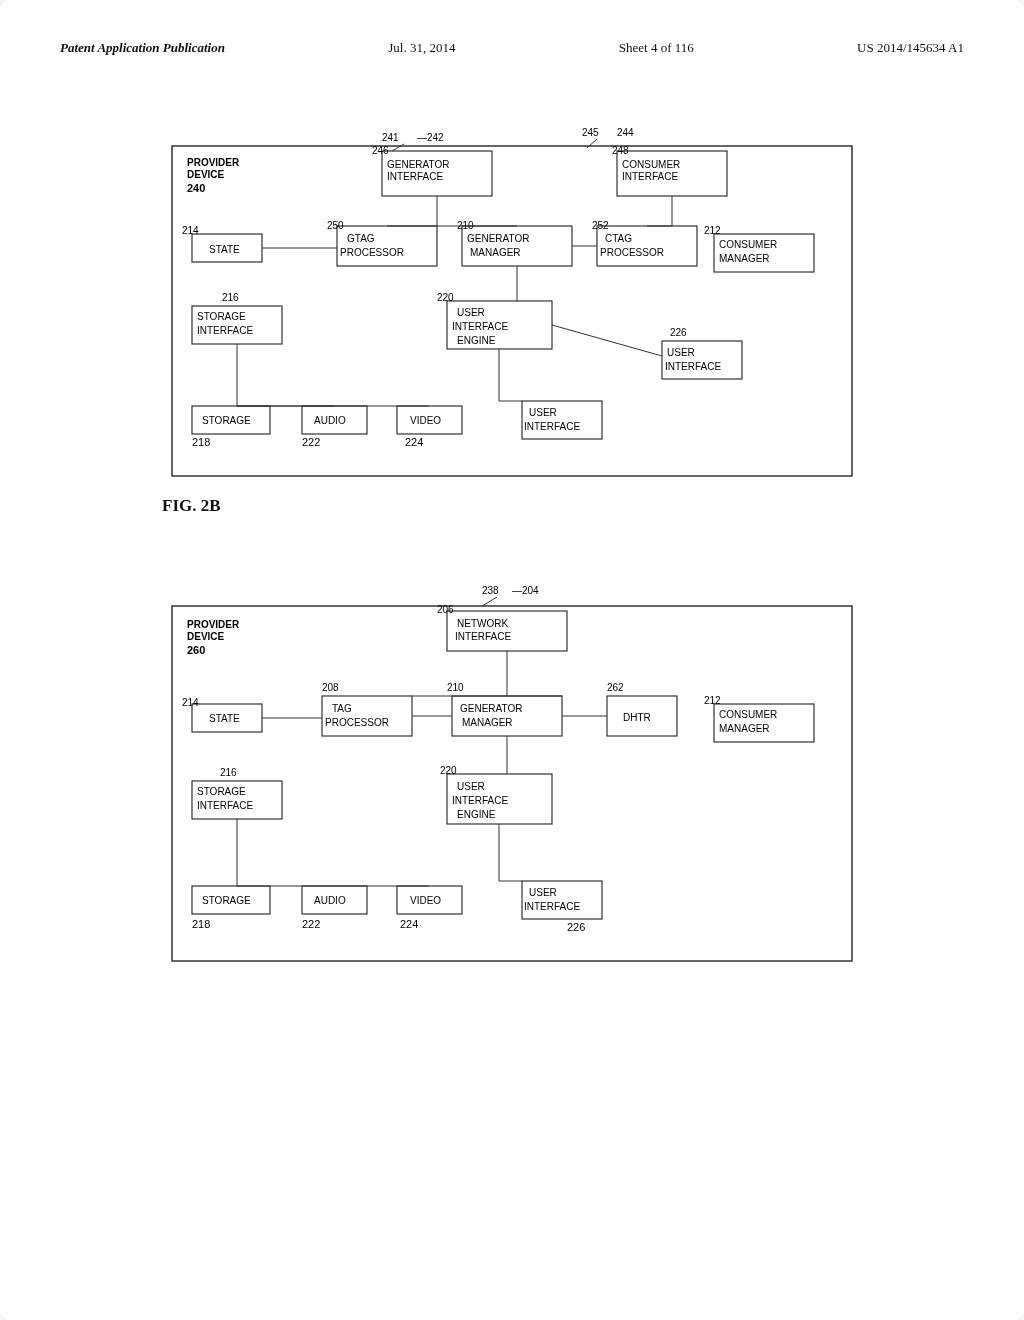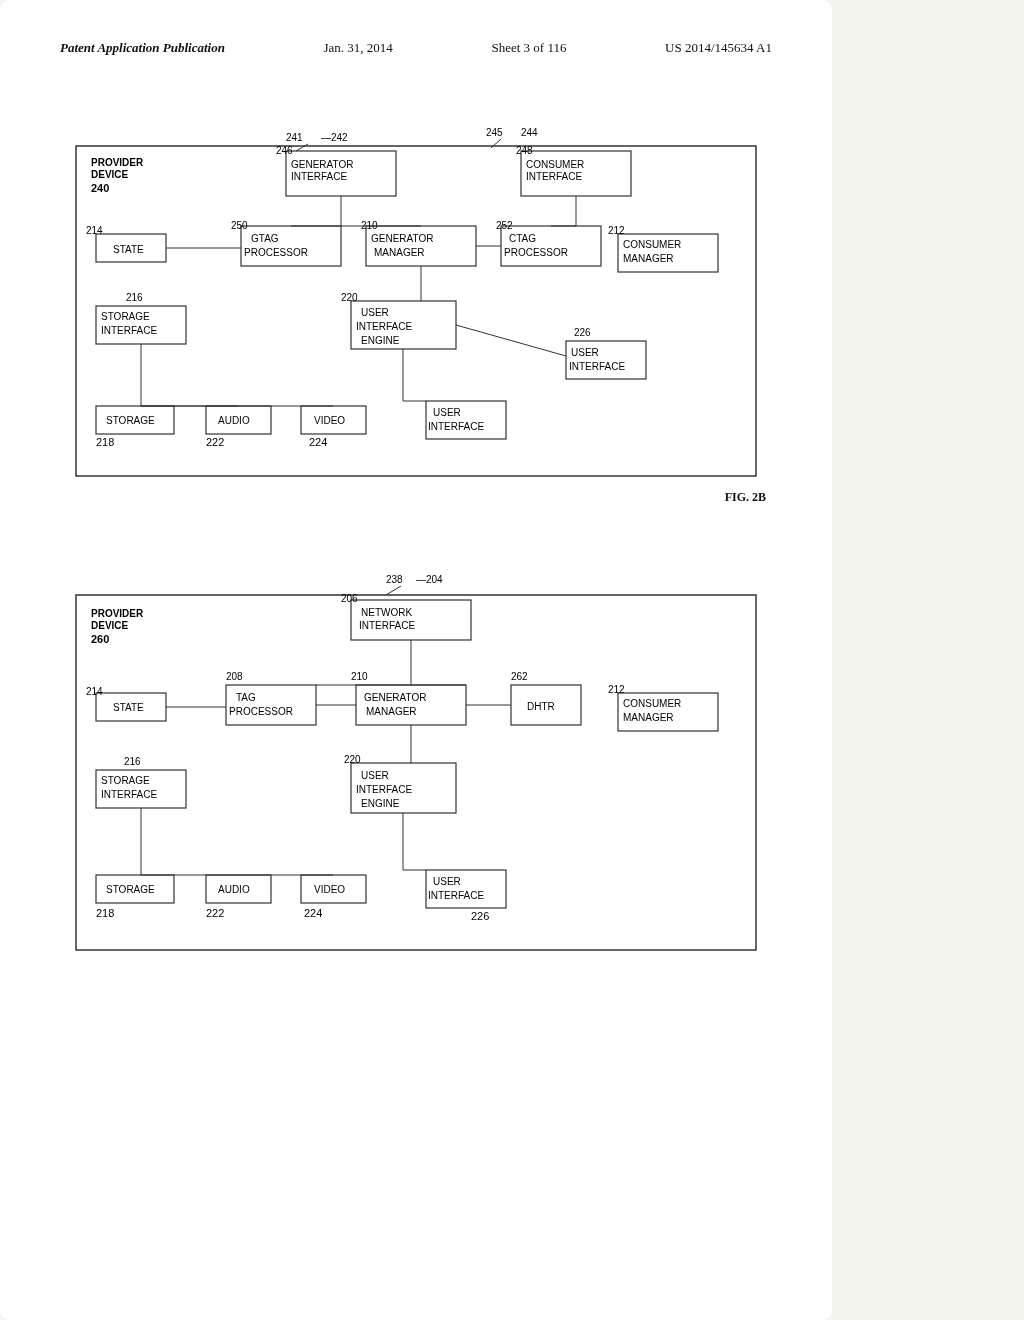--- a/index.html
+++ b/index.html
@@ -5,21 +5,21 @@
     * { margin: 0; padding: 0; box-sizing: border-box; }
     body {
       background: #f5f5f0;
       font-family: 'Times New Roman', Times, serif;
       width: 1024px;
       min-height: 1320px;
       position: relative;
       color: #111;
     }
     .page {
-      width: 832px;
+      width: 1024px;
       min-height: 1320px;
       background: #fff;
       padding: 40px 60px;
       position: relative;
       border-radius: 10px;
     }
     .header {
       display: flex;
       justify-content: space-between;
       align-items: baseline;
@@ -43,33 +43,34 @@
       width: 700px;
     }
 
     
     svg {
       font-family: Arial, Helvetica, sans-serif;
       font-size: 10px;
     }
 
     .fig-label {
-      text-align: right;
-      font-size: 12px;
+      text-align: left;
+      font-size: 17px;
       font-weight: bold;
+      margin-top: 6px;
     }
   </style>
 </head>
 <body>
 
 <div class="page">
   <div class="header">
     <span class="header-left">Patent Application Publication</span>
-    <span class="header-center">Jan. 31, 2014</span>
-    <span>Sheet 3 of 116</span>
+    <span class="header-center">Jul. 31, 2014</span>
+    <span>Sheet 4 of 116</span>
     <span class="header-right">US 2014/145634 A1</span>
   </div>
 
   <div class="diagrams-wrapper">
 
     <div class="diagram-section">
       <svg width="700" height="400" viewBox="0 0 700 400">
 
         <rect x="10" y="60" width="680" height="330" fill="none" stroke="#333" stroke-width="1.5"></rect>
 

